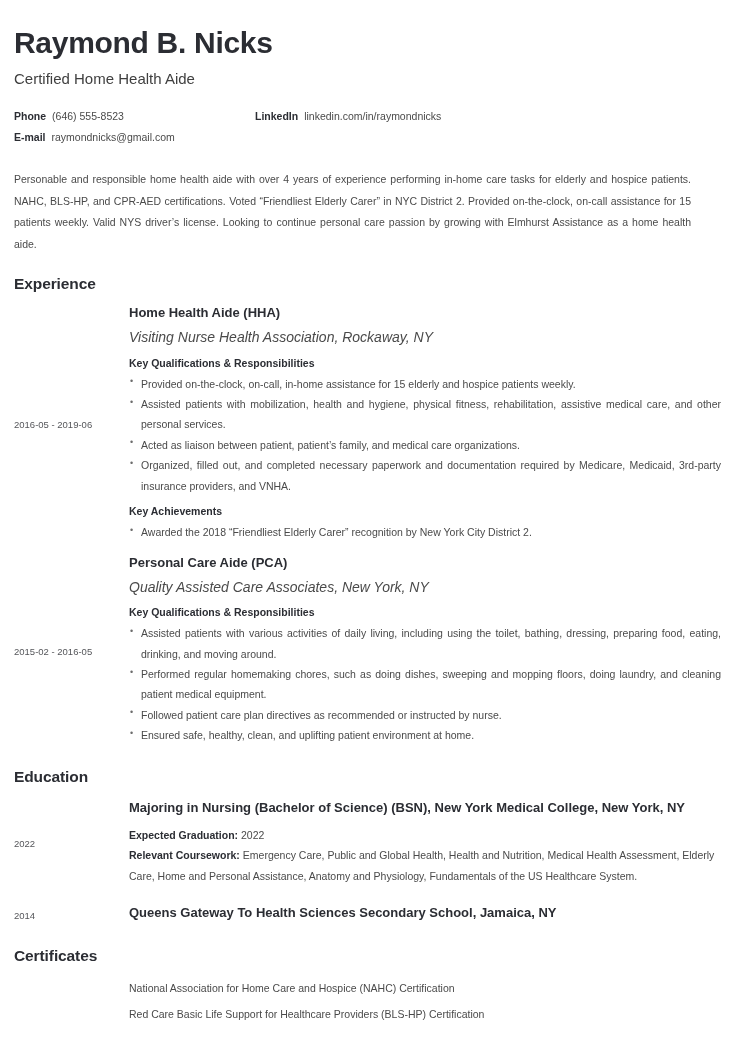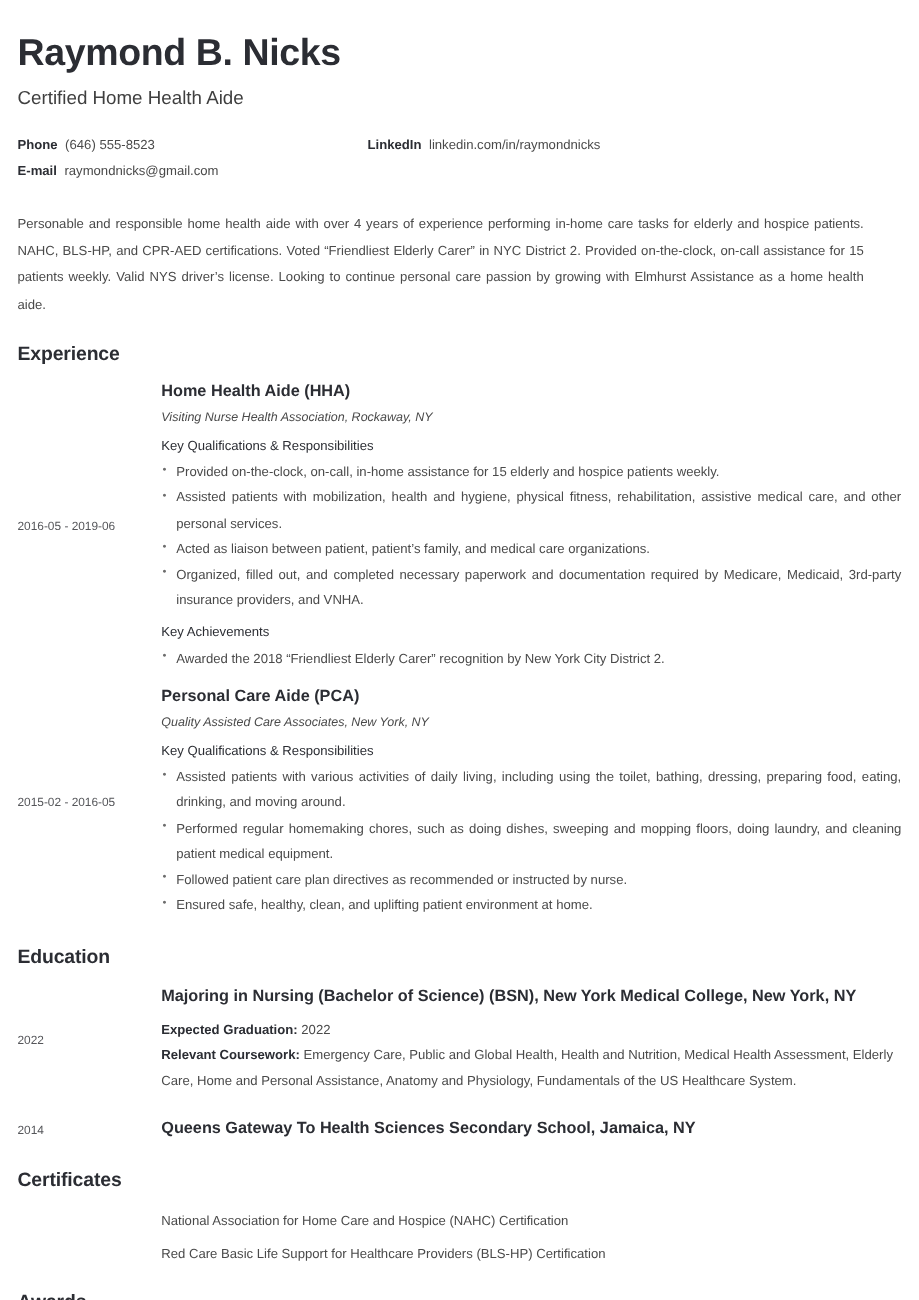--- a/index.html
+++ b/index.html
@@ -49,21 +49,21 @@
     display: flex;
     align-items: baseline;
     margin-bottom: 9px;
     font-size: 10.5px;
   }
   .contact-cell {
     display: flex;
     align-items: baseline;
     white-space: nowrap;
   }
-  .contact-cell.left { width: 280px; }
+  .contact-cell.left { width: 241px; }
   .contact-label {
     font-weight: bold;
     color: #2b2d33;
     margin-right: 6px;
     font-size: 10.5px;
   }
   .contact-value {
     color: #4a4a4a;
     font-size: 10.5px;
   }
@@ -107,29 +107,29 @@
     padding-right: 0px;
   }
   .entry-title {
     font-size: 13px;
     font-weight: bold;
     color: #2b2d33;
     line-height: 1.55;
     margin: 0;
   }
   .entry-subtitle {
-    font-size: 10px;
+    font-size: 14px;
     font-style: italic;
     color: #4a4a4a;
     margin: 5px 0 0 0;
     line-height: 1.4;
   }
   .entry-grouplabel {
     font-size: 10.5px;
-    font-weight: normal;
+    font-weight: bold;
     color: #2b2d33;
     margin: 8px 0 2px 0;
     line-height: 1.5;
   }
   ul.bullets {
     list-style: none;
     margin: 0;
     padding: 0;
   }
   ul.bullets li {

